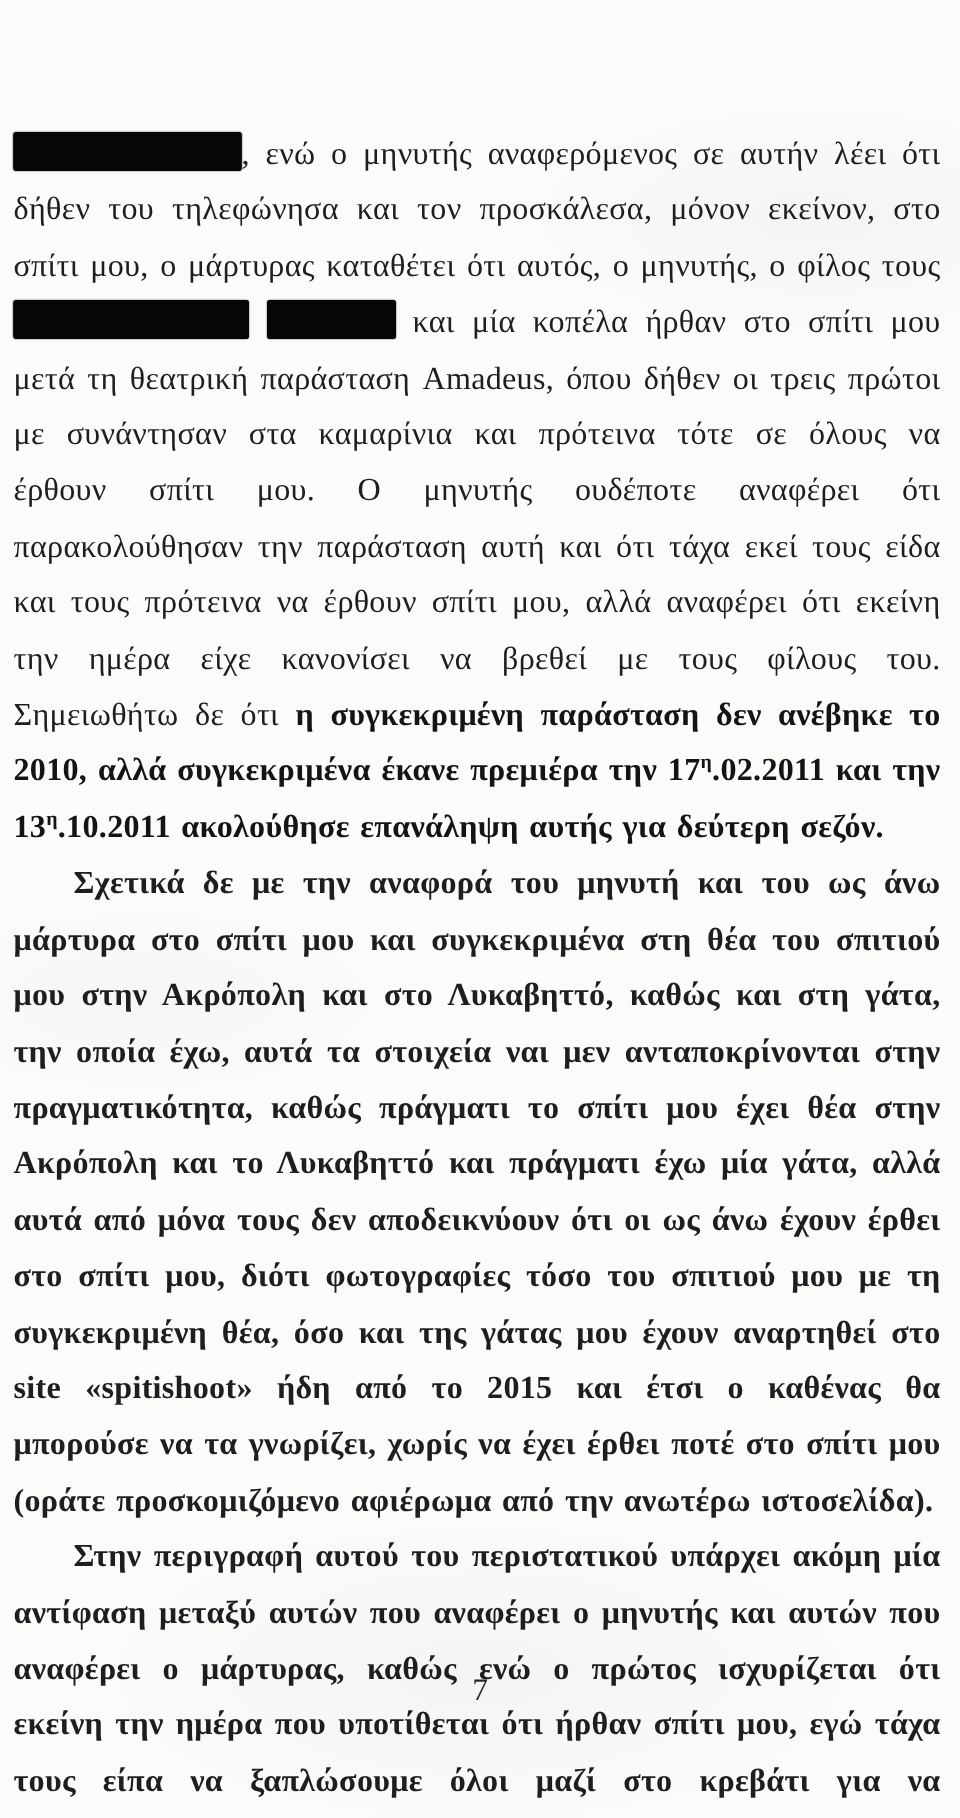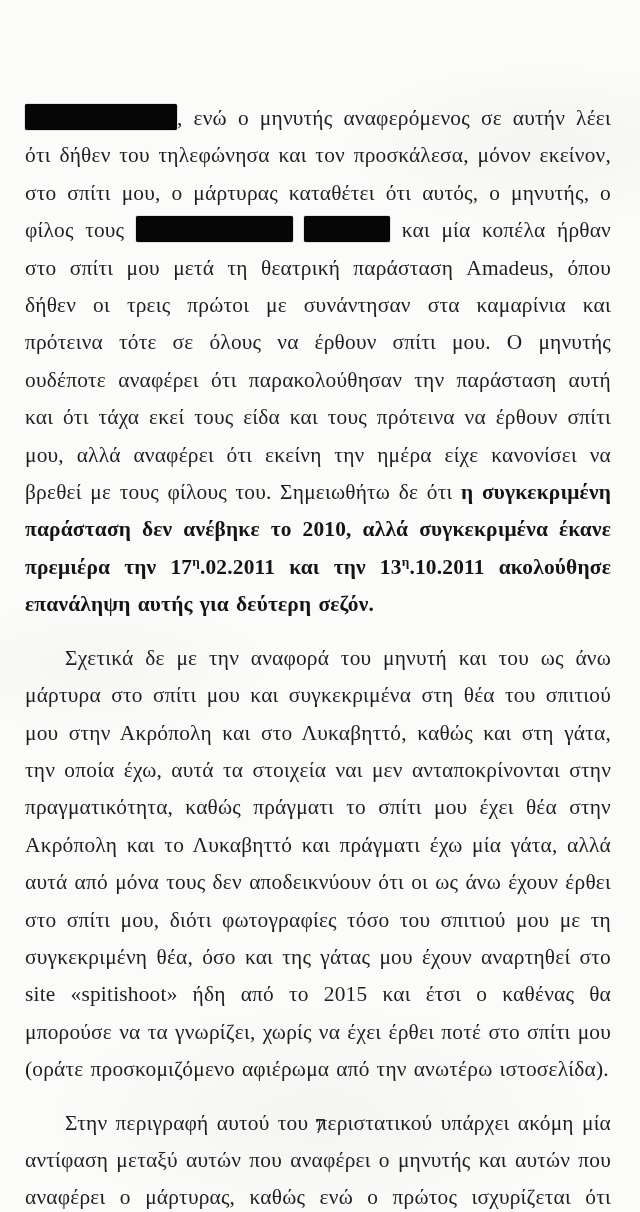--- a/index.html
+++ b/index.html
@@ -19,29 +19,30 @@
     color: #1e1e20;
     overflow: hidden;
   }
   .page-body {
     position: absolute;
     top: 84px;
     left: 9px;
     right: 13px;
   }
   .para {
-    margin: 16px;
+    margin: 0;
     font-size: 21.4px;
     line-height: 37.4px;
     text-align: justify;
     letter-spacing: 0.2px;
     word-spacing: 1.5px;
   }
   .para.indent {
     text-indent: 40px;
+    font-weight: bold;
   }
   .para strong {
     font-weight: bold;
     color: #141416;
   }
   .para sup {
     font-size: 0.62em;
     line-height: 0;
     vertical-align: super;
   }

